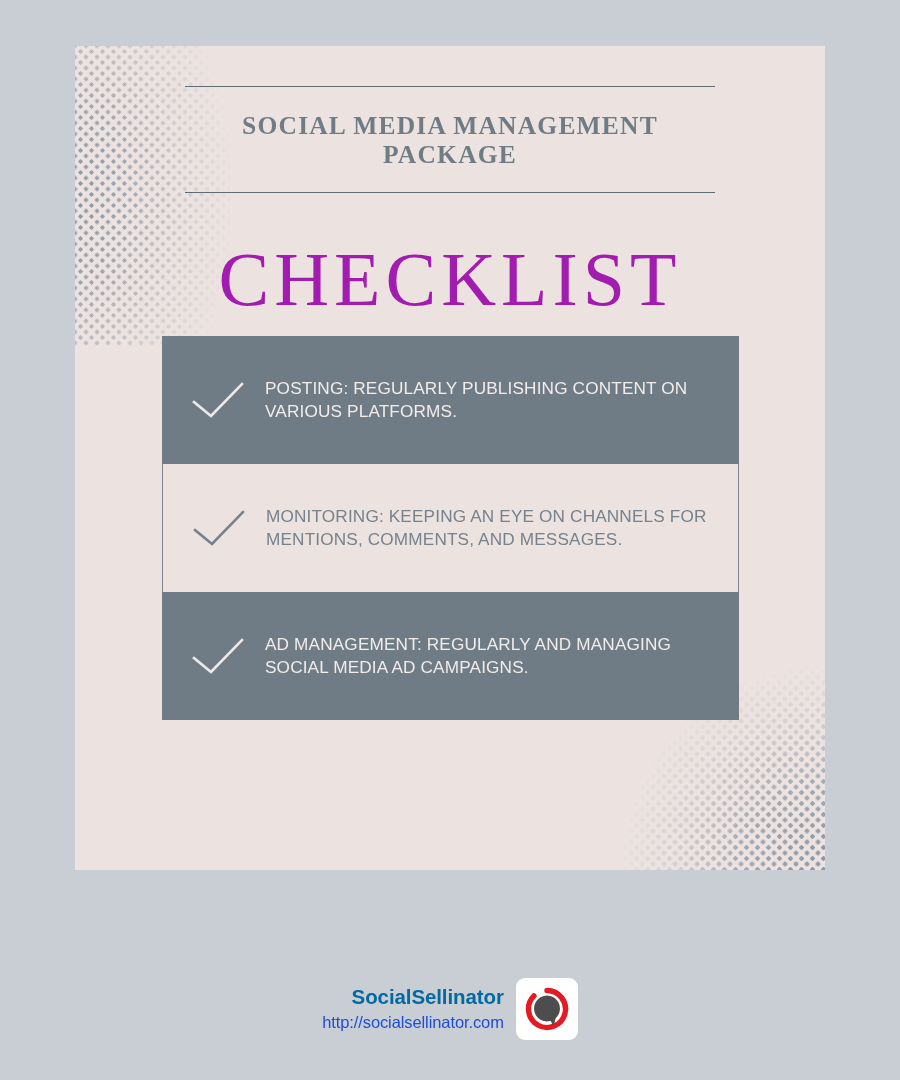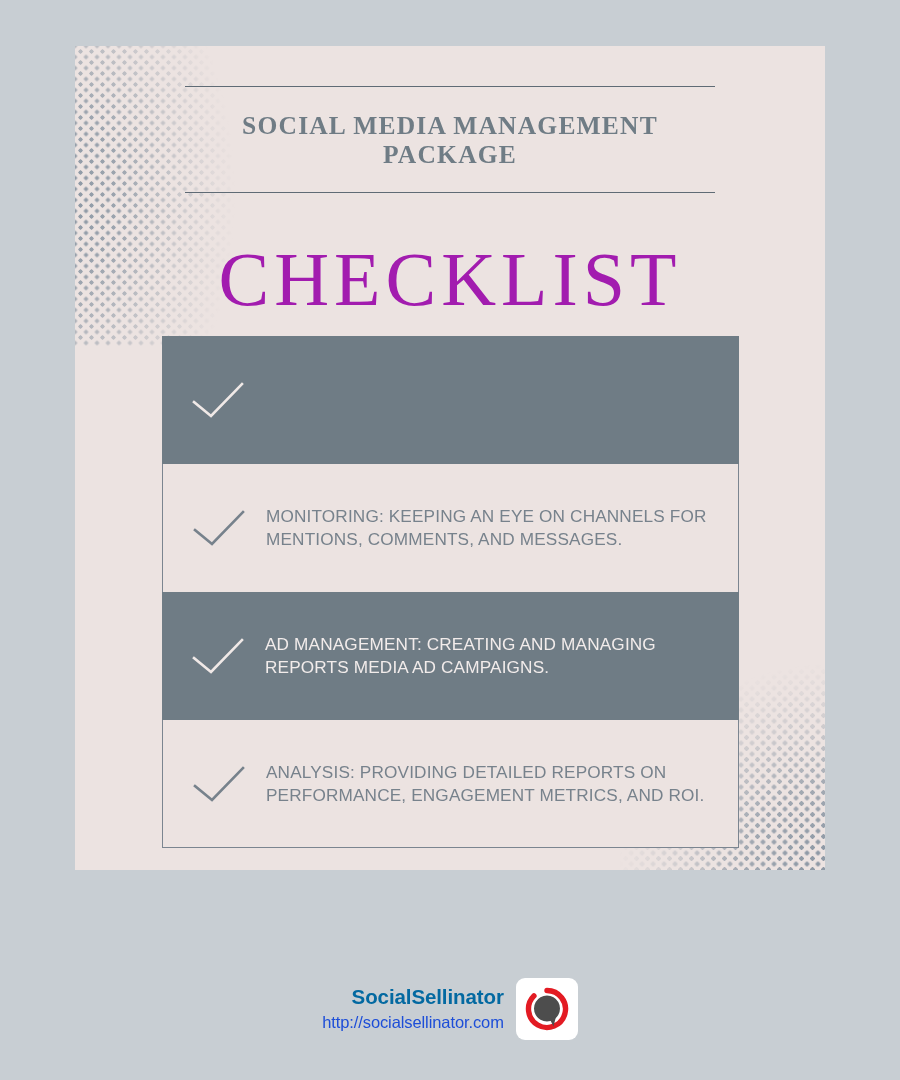--- a/index.html
+++ b/index.html
@@ -196,48 +196,41 @@
   </div>
 
   <div class="rows">
 
     <div class="row dark">
       <span class="check">
         <svg width="54" height="40" viewBox="0 0 54 40" fill="none">
           <path d="M3 22 L20 36 L51 4" stroke="#f0e9e7" stroke-width="2.6" stroke-linecap="square" fill="none"></path>
         </svg>
       </span>
+      <p class="row-text">POSTING: REGULARLY PUBLISHING CONTENT ON VARIOUS PLATFORMS.</p>
     </div>
 
     <div class="row light">
       <span class="check">
         <svg width="54" height="40" viewBox="0 0 54 40" fill="none">
           <path d="M3 22 L20 36 L51 4" stroke="#77828c" stroke-width="2.6" stroke-linecap="square" fill="none"></path>
         </svg>
       </span>
       <p class="row-text">MONITORING: KEEPING AN EYE ON CHANNELS FOR MENTIONS, COMMENTS, AND MESSAGES.</p>
     </div>
 
     <div class="row dark">
       <span class="check">
         <svg width="54" height="40" viewBox="0 0 54 40" fill="none">
           <path d="M3 22 L20 36 L51 4" stroke="#f0e9e7" stroke-width="2.6" stroke-linecap="square" fill="none"></path>
         </svg>
       </span>
-      <p class="row-text">AD MANAGEMENT: CREATING AND MANAGING REPORTS MEDIA AD CAMPAIGNS.</p>
+      <p class="row-text">AD MANAGEMENT: REGULARLY AND MANAGING SOCIAL MEDIA AD CAMPAIGNS.</p>
     </div>
 
-    <div class="row light last">
-      <span class="check">
-        <svg width="54" height="40" viewBox="0 0 54 40" fill="none">
-          <path d="M3 22 L20 36 L51 4" stroke="#77828c" stroke-width="2.6" stroke-linecap="square" fill="none"></path>
-        </svg>
-      </span>
-      <p class="row-text">ANALYSIS: PROVIDING DETAILED REPORTS ON PERFORMANCE, ENGAGEMENT METRICS, AND ROI.</p>
-    </div>
 
   </div>
 </div>
 
 <div class="footer">
   <div class="footer-text">
     <p class="brand">SocialSellinator</p>
     <p class="brand-url">http://socialsellinator.com</p>
   </div>
   <div class="logo">

